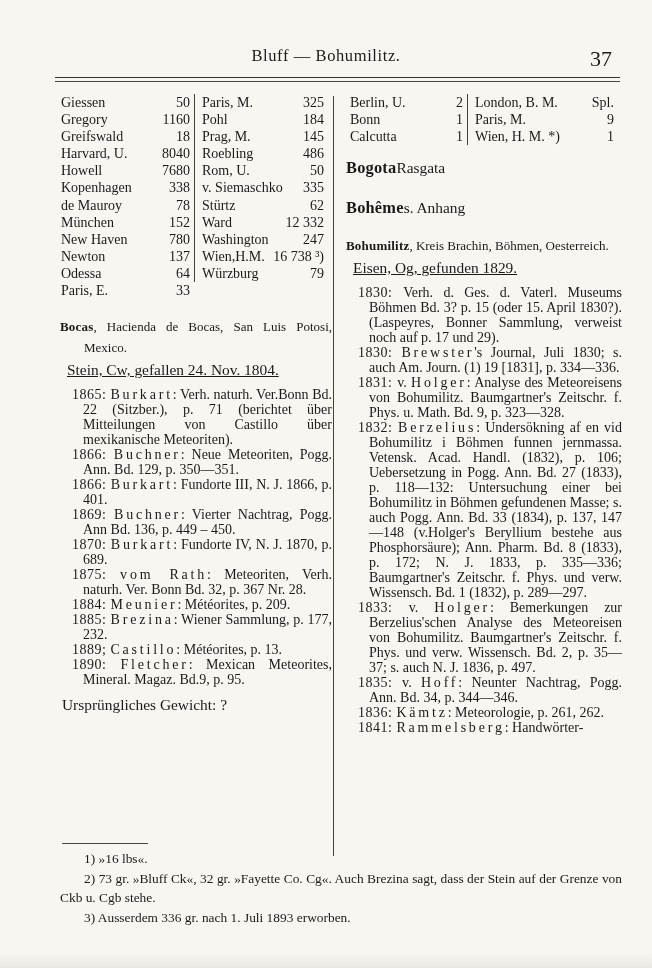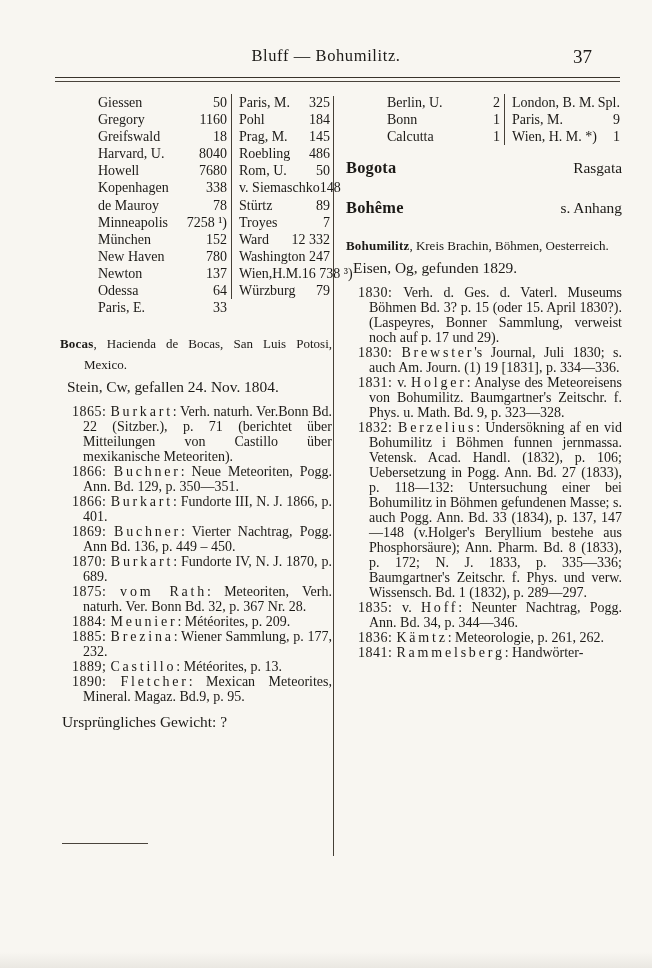--- a/index.html
+++ b/index.html
@@ -7,46 +7,46 @@
     position:relative;width:652px;height:968px;margin:0 auto;
     background:var(--paper,#f8f6f1);color:var(--ink,#1c1a17);
     font-family:"Liberation Serif","DejaVu Serif",serif;
     overflow:hidden;
   }
   .page::after{content:"";position:absolute;left:0;right:0;bottom:0;height:16px;
     background:linear-gradient(to bottom,rgba(0,0,0,0),rgba(110,104,92,0.10));pointer-events:none;}
   
   .running-head{position:absolute;top:46px;left:40px;right:40px;height:24px;}
   .rh-title{display:block;text-align:center;font-size:16.5px;letter-spacing:0.6px;}
-  .rh-num{position:absolute;right:20px;top:0;font-size:19px;}
+  .rh-num{position:absolute;right:0;top:0;font-size:22px;}
   .double-rule{position:absolute;top:77px;left:55px;width:565px;height:3px;
     border-top:1.6px solid #39332b;border-bottom:1px solid #4a443c;}
   
   .col{position:absolute;top:94px;}
   .col-left{left:60px;width:272px;}
   .col-right{left:346px;width:276px;}
   .center-divider{position:absolute;top:96px;left:333px;width:1px;height:760px;background:#453f36;}
   
   .ctable{font-size:14px;line-height:17.1px;}
-  .trow{display:flex;align-items:flex-end;margin-left:37px;}
+  .trow{display:flex;align-items:flex-end;}
   .trow span{display:block;white-space:nowrap;}
   .tn1{flex:0 0 86px;padding-left:1px;overflow:visible;}
   .tv1{flex:0 0 43px;text-align:right;}
   .tn2{flex:1 1 auto;border-left:1px solid #453f36;margin-left:4px;padding-left:7px;}
   .tn2.empty{border-left:none;}
-  .tv2{flex:0 0 auto;margin-left:auto;text-align:right;padding-right:2px;}
+  .tv2{flex:0 0 auto;margin-left:auto;text-align:right;padding-right:8px;}
   .rtable .tn1{flex:0 0 82px;padding-left:4px;}
   .rtable .tv1{flex:0 0 31px;}
   
   .entry-head{font-size:13px;line-height:21px;margin-top:17px;
     padding-left:24px;text-indent:-24px;text-align:justify;}
   .entry-head b{font-weight:bold;letter-spacing:0.2px;}
-  .entry-sub{font-size:15.4px;line-height:20px;margin:2px 0 7px 7px;}
-  
-  .xref-row{display:flex;justify-content:space-between;align-items:baseline;margin-top:13px;}
+  .entry-sub{font-size:15.4px;line-height:20px;margin:2px 0 7px 7px;text-decoration:underline;}
+  
+  .xref-row{display:flex;align-items:baseline;margin-top:13px;}
   .xref-row + .xref-row{margin-top:20px;}
   .xref-row b{font-size:16.4px;letter-spacing:0.2px;}
   .xref-row span{font-size:15.4px;}
   
   .refs{margin-left:12px;font-size:14px;line-height:15px;text-align:justify;}
   .ref{padding-left:11px;text-indent:-11px;}
   .ls{letter-spacing:2.8px;}
   .yr{letter-spacing:0.5px;}
   
   .weight{font-size:15.4px;line-height:21px;margin-left:2px;}
@@ -96,33 +96,27 @@
         <div class="trow">
           <span class="tn1">Howell</span>
           <span class="tv1">7680</span>
           <span class="tn2">Rom, U.</span>
           <span class="tv2">50</span>
         </div>
         <div class="trow">
           <span class="tn1">Kopenhagen</span>
           <span class="tv1">338</span>
           <span class="tn2">v. Siemaschko</span>
-          <span class="tv2">148</span>
+          <span class="tv2">335</span>
         </div>
         <div class="trow">
           <span class="tn1">de Mauroy</span>
           <span class="tv1">78</span>
           <span class="tn2">Stürtz</span>
-          <span class="tv2">89</span>
-        </div>
-        <div class="trow">
-          <span class="tn1">Minneapolis</span>
-          <span class="tv1">7258 ¹)</span>
-          <span class="tn2">Troyes</span>
-          <span class="tv2">7</span>
+          <span class="tv2">62</span>
         </div>
         <div class="trow">
           <span class="tn1">München</span>
           <span class="tv1">152</span>
           <span class="tn2">Ward</span>
           <span class="tv2">12 332</span>
         </div>
         <div class="trow">
           <span class="tn1">New Haven</span>
           <span class="tv1">780</span>
@@ -199,21 +193,27 @@
         <span>s. Anhang</span>
       </div>
 
     <div class="entry-head"><b>Bohumilitz</b><span>, Kreis Brachin, Böhmen, Oesterreich.</span></div>
     <div class="entry-sub">Eisen, Og, gefunden 1829.</div>
     <div class="refs">
         <div class="ref"><span class="yr">1830: </span><span>Verh. d. Ges. d. Vaterl. Museums Böhmen Bd. 3? p. 15 (oder 15. April 1830?). (Laspeyres, Bonner Sammlung, verweist noch auf p. 17 und 29).</span></div>
         <div class="ref"><span class="yr">1830: </span><span class="ls">Brewster</span><span>'s Journal, Juli 1830; s. auch Am. Journ. (1) 19 [1831], p. 334—336.</span></div>
         <div class="ref"><span class="yr">1831: </span><span>v. </span><span class="ls">Holger</span><span>: Analyse des Meteoreisens von Bohumilitz. Baumgartner's Zeitschr. f. Phys. u. Math. Bd. 9, p. 323—328.</span></div>
         <div class="ref"><span class="yr">1832: </span><span class="ls">Berzelius</span><span>: Undersökning af en vid Bohumilitz i Böhmen funnen jernmassa. Vetensk. Acad. Handl. (1832), p. 106; Uebersetzung in Pogg. Ann. Bd. 27 (1833), p. 118—132: Untersuchung einer bei Bohumilitz in Böhmen gefundenen Masse; s. auch Pogg. Ann. Bd. 33 (1834), p. 137, 147—148 (v.Holger's Beryllium bestehe aus Phosphorsäure); Ann. Pharm. Bd. 8 (1833), p. 172; N. J. 1833, p. 335—336; Baumgartner's Zeitschr. f. Phys. und verw. Wissensch. Bd. 1 (1832), p. 289—297.</span></div>
+        <div class="ref"><span class="yr">1833: </span><span>v. </span><span class="ls">Holger</span><span>: Bemerkungen zur Berzelius'schen Analyse des Meteoreisen von Bohumilitz. Baumgartner's Zeitschr. f. Phys. und verw. Wissensch. Bd. 2, p. 35—37; s. auch N. J. 1836, p. 497.</span></div>
         <div class="ref"><span class="yr">1835: </span><span>v. </span><span class="ls">Hoff</span><span>: Neunter Nachtrag, Pogg. Ann. Bd. 34, p. 344—346.</span></div>
         <div class="ref"><span class="yr">1836: </span><span class="ls">Kämtz</span><span>: Meteorologie, p. 261, 262.</span></div>
         <div class="ref"><span class="yr">1841: </span><span class="ls">Rammelsberg</span><span>: Handwörter-</span></div>
       </div>
   </div>
 
   <div class="fn-rule"></div>
+  <div class="footnotes">
+      <div class="fn">1) »16 lbs«.</div>
+      <div class="fn">2) 73 gr. »Bluff Ck«, 32 gr. »Fayette Co. Cg«.  Auch Brezina sagt, dass der Stein auf der Grenze von Ckb u. Cgb stehe.</div>
+      <div class="fn">3) Ausserdem 336 gr. nach 1. Juli 1893 erworben.</div>
+    </div>
 
 </div>
 
 </body></html>

